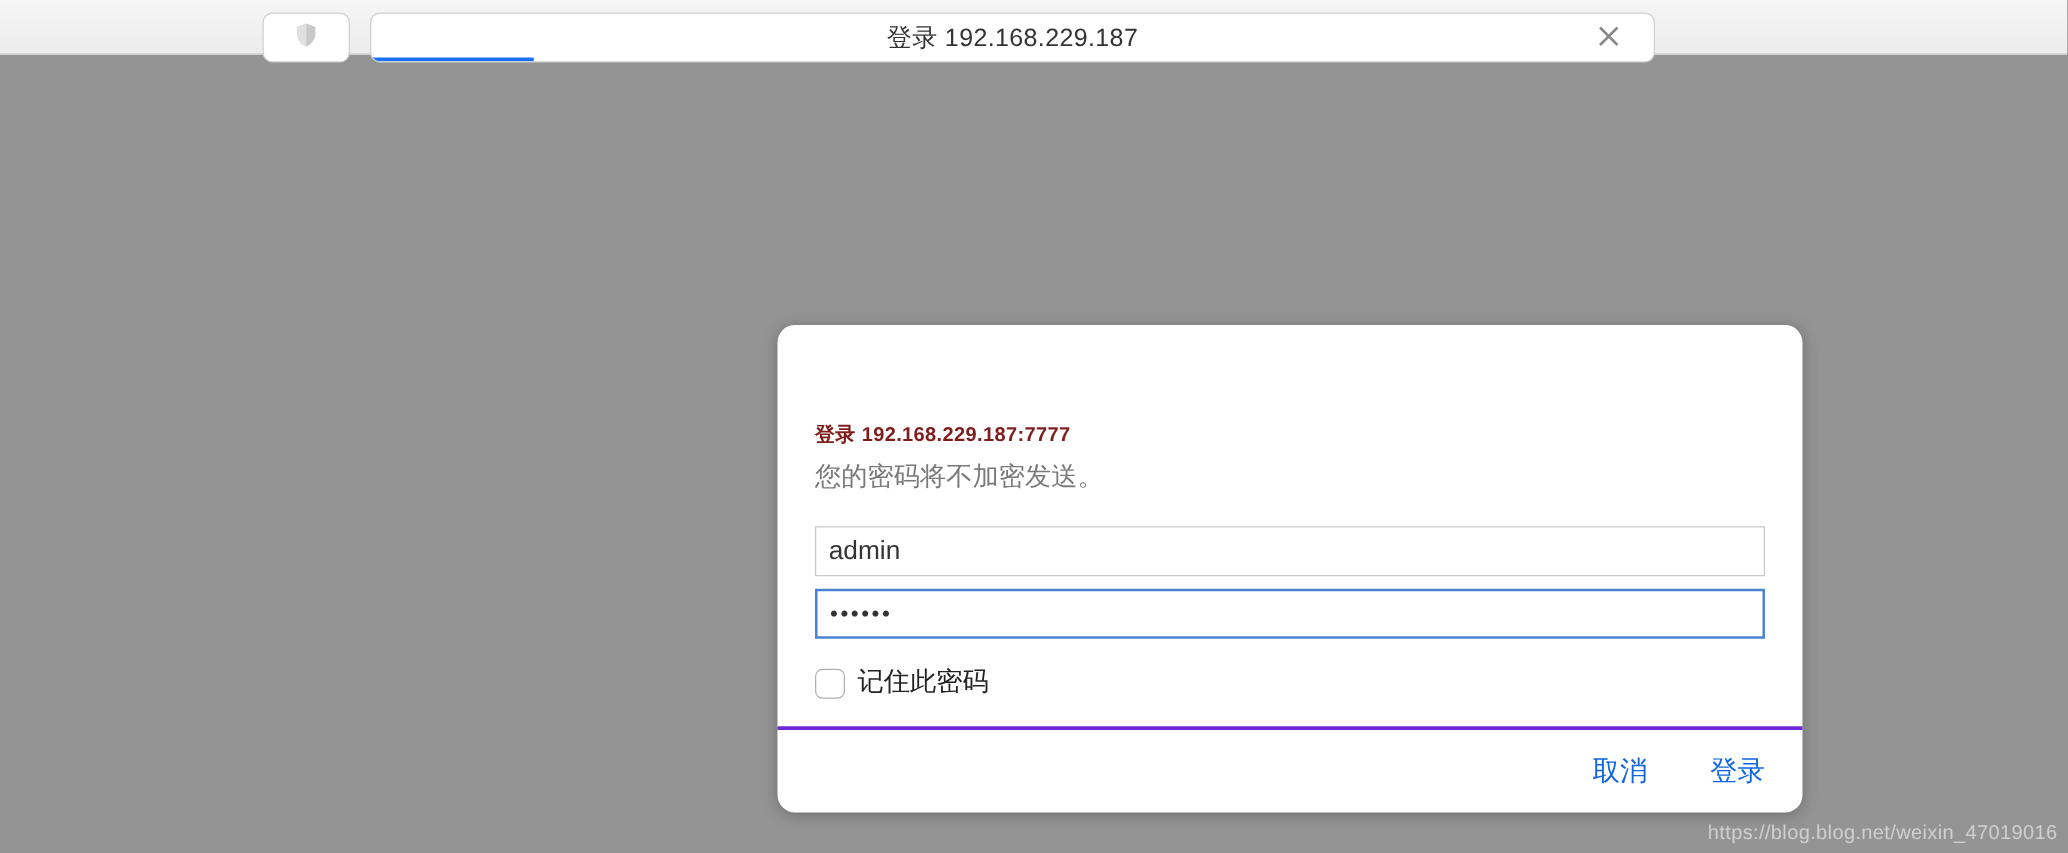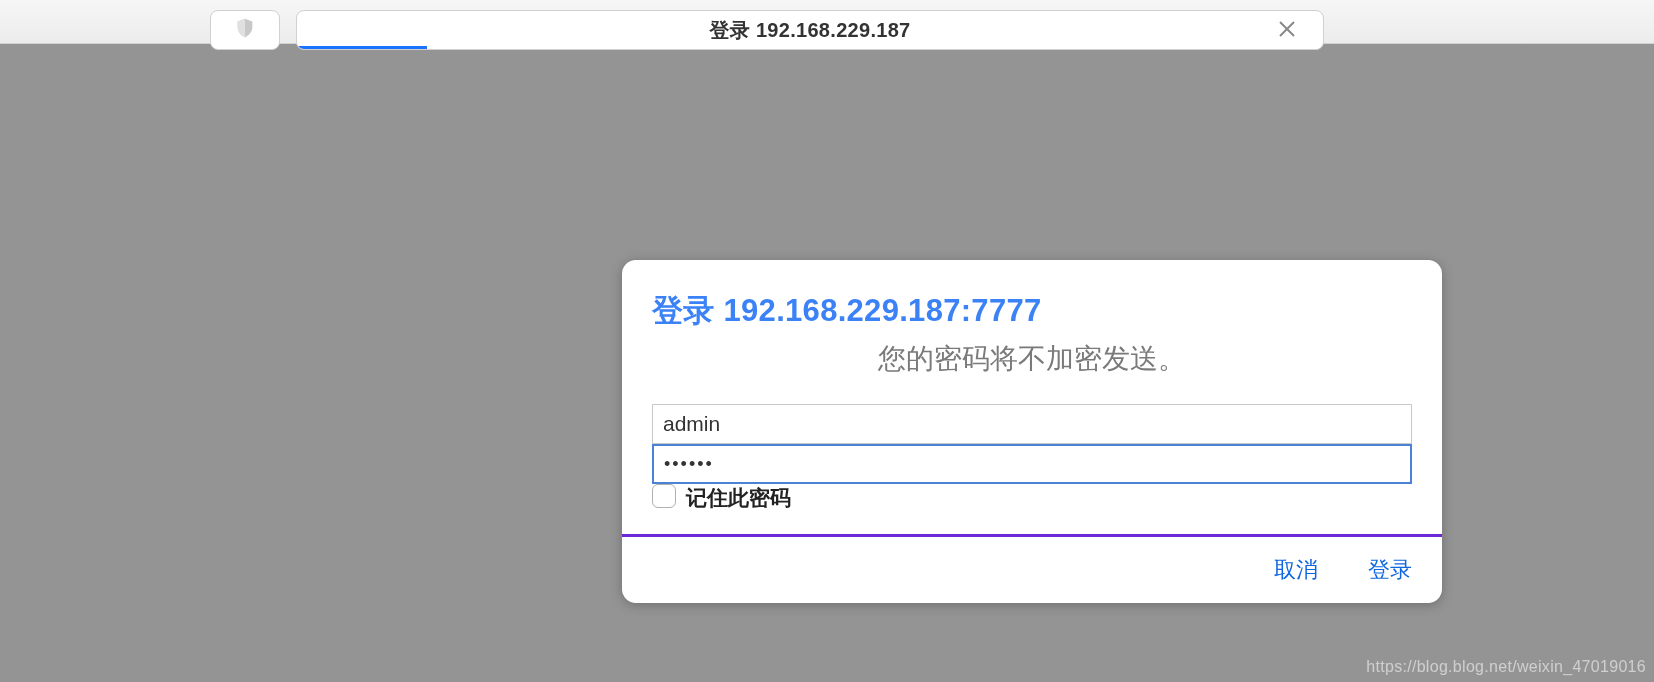--- a/index.html
+++ b/index.html
@@ -18,21 +18,20 @@
     
     .toolbar {
       width: 100%;
       height: 44px;
       background: linear-gradient(#f6f6f6, #ececec);
       border-bottom: 1px solid #d0d0d0;
       display: flex;
       align-items: center;
       padding: 0 12px 0 120px;
       position: relative;
-      font-weight: bold;
     }
     .shield-button {
       position: absolute;
       left: 210px;
       top: 10px;
       width: 70px;
       height: 40px;
       background: #fff;
       border: 1px solid #d0d0d0;
       border-radius: 8px;
@@ -109,53 +108,54 @@
       top: 200px;
       width: 820px;
       background: #fff;
       border-radius: 14px;
       box-shadow: 0 2px 12px rgba(0,0,0,0.25);
     }
     .dialog-body {
       padding: 30px 30px 22px 30px;
     }
     .dialog-title {
-      font-size: 31px;
+      font-size: 16px;
       font-weight: 600;
-      color: #3b82f6;
+      color: #7f1d1d;
       margin-bottom: 8px;
       letter-spacing: 0.3px;
+      margin-top: 48px;
     }
     .dialog-subtitle {
-      font-size: 28px;
+      font-size: 21px;
       color: #7a7a7a;
       margin-bottom: 26px;
-      text-align: center;
     }
     .input-field {
       width: 100%;
       height: 40px;
       border: 1px solid #c9c9c9;
       padding: 3px 10px;
       font-size: 21px;
       color: #333;
+      margin-bottom: 10px;
       outline: none;
       font-family: inherit;
       line-height: 38px;
     }
     .password-field {
       border: 2px solid #4a82d6;
       letter-spacing: 2px;
       font-size: 18px;
     }
     .checkbox-row {
       display: flex;
-      align-items: flex-start;
+      align-items: flex-end;
       gap: 10px;
-      font-weight: bold;
+      margin-top: 10px;
     }
     .checkbox {
       width: 24px;
       height: 24px;
       border: 1.5px solid #b0b0b0;
       border-radius: 6px;
       background: #fff;
     }
     .checkbox-label {
       font-size: 21px;

